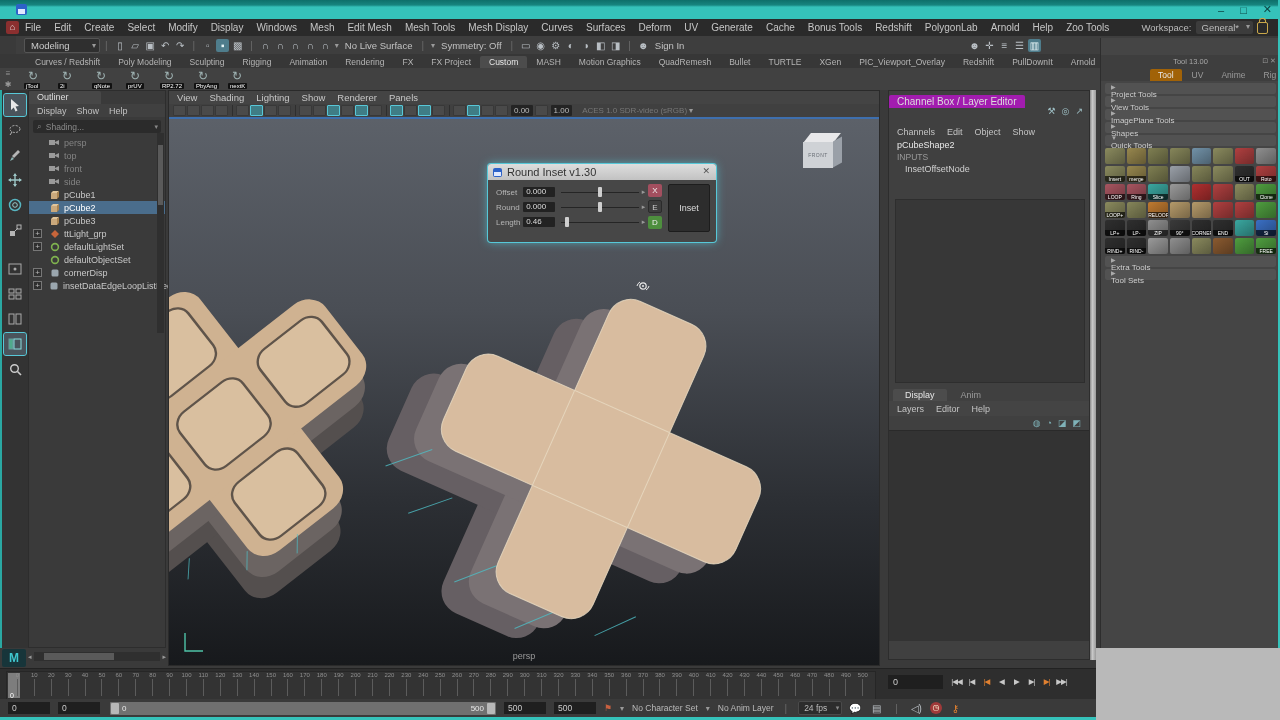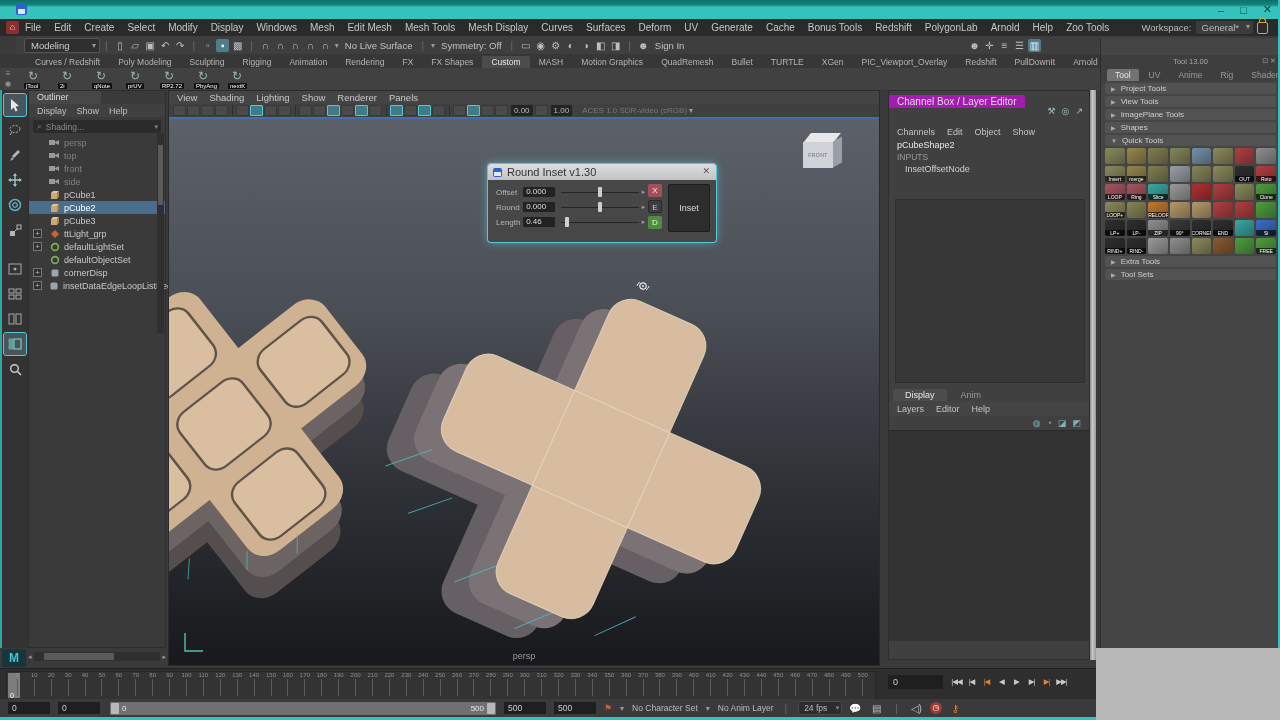--- a/index.html
+++ b/index.html
@@ -133,23 +133,23 @@
   #le-menus{display:flex;gap:12px;font-size:9px;color:#c4c4c4;padding:3px 0 2px 8px;background:#444;}
   #le-icons{display:flex;gap:6px;justify-content:flex-end;padding:2px 8px;font-size:9px;color:#7fb2b8;}
   #le-area{height:210px;background:#333;border-top:1px solid #2a2a2a;}
   #splitter{left:1090px;top:90px;width:6px;height:570px;background:linear-gradient(90deg,#888,#c9c9c9 40%,#9a9a9a);}
   
   #toolpanel{left:1100px;top:38px;width:180px;height:610px;background:#454545;border-left:1px solid #2d2d2d;box-sizing:border-box;}
   #tp-title{height:12px;display:flex;align-items:center;justify-content:center;font-size:7.5px;color:#a8a8a8;position:relative;background:#3e3e3e;margin-top:17px;}
   #tp-title .dock{position:absolute;right:4px;font-size:7px;color:#999;}
   #tp-tabs{display:flex;gap:2px;padding:2px 0 0 6px;font-size:8.5px;color:#9a9a9a;background:#3e3e3e;}
   #tp-tabs .tptab{padding:1px 8px;}
-  #tp-tabs .tptab.active{background:#737373;color:#e8e8e8;border-radius:2px 2px 0 0;}
-  .tp-sec{margin:2px 4px 0 4px;height:11px;background:#525252;border-radius:2px;display:flex;align-items:center;
-          font-size:8px;color:#cfcfcf;padding-left:6px;gap:5px;}
+  #tp-tabs .tptab.active{background:#a16207;color:#e8e8e8;border-radius:2px 2px 0 0;margin-left:43px;}
+  .tp-sec{margin:2px 4px 0 4px;height:11px;background:#525252;border-radius:2px;display:flex;
+          font-size:8px;color:#cfcfcf;padding-left:6px;flex-direction:column;}
   .tp-sec .tri{font-size:6px;color:#aaa;}
   #tp-grid{margin:2px 4px;display:grid;grid-template-columns:repeat(8,1fr);gap:2px;}
   .tile{position:relative;height:16px;border-radius:2px;overflow:hidden;}
   .tile .tlab{position:absolute;left:0;bottom:0;right:0;background:rgba(0,0,0,.65);color:#fff;font-size:5px;line-height:6px;text-align:center;white-space:nowrap;}
   
   #timeslider{left:0;top:668px;width:1096px;height:31px;background:#2e2e2e;border-top:1px solid #222;box-sizing:border-box;}
   #ticks{position:absolute;left:6px;top:2px;width:868px;height:27px;background:#333;border:1px solid #262626;}
   .tick{position:absolute;top:0;width:14px;margin-left:-7px;text-align:center;}
   .tick .tl{font-size:6px;color:#8f8f8f;line-height:7px;}
   .tick .tline{width:1px;height:17px;background:#5c5c5c;margin:0 auto;}
@@ -267,21 +267,21 @@
 
   <div id="shelftabs" class="abs">
     <div id="shelftabs-items">
         <div class="stab">Curves / Redshift</div>
         <div class="stab">Poly Modeling</div>
         <div class="stab">Sculpting</div>
         <div class="stab">Rigging</div>
         <div class="stab">Animation</div>
         <div class="stab">Rendering</div>
         <div class="stab">FX</div>
-        <div class="stab">FX Shapes</div>
+        <div class="stab">FX Project</div>
         <div class="stab active">Custom</div>
         <div class="stab">MASH</div>
         <div class="stab">Motion Graphics</div>
         <div class="stab">QuadRemesh</div>
         <div class="stab">Bullet</div>
         <div class="stab">TURTLE</div>
         <div class="stab">XGen</div>
         <div class="stab">PIC_Viewport_Overlay</div>
         <div class="stab">Redshift</div>
         <div class="stab">PullDownIt</div>

